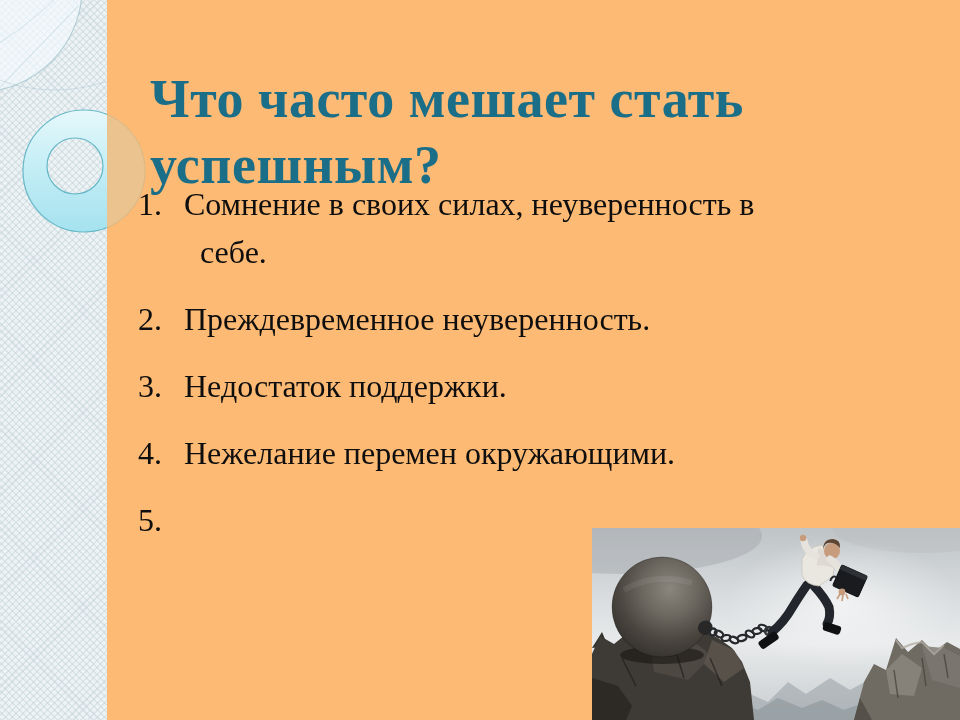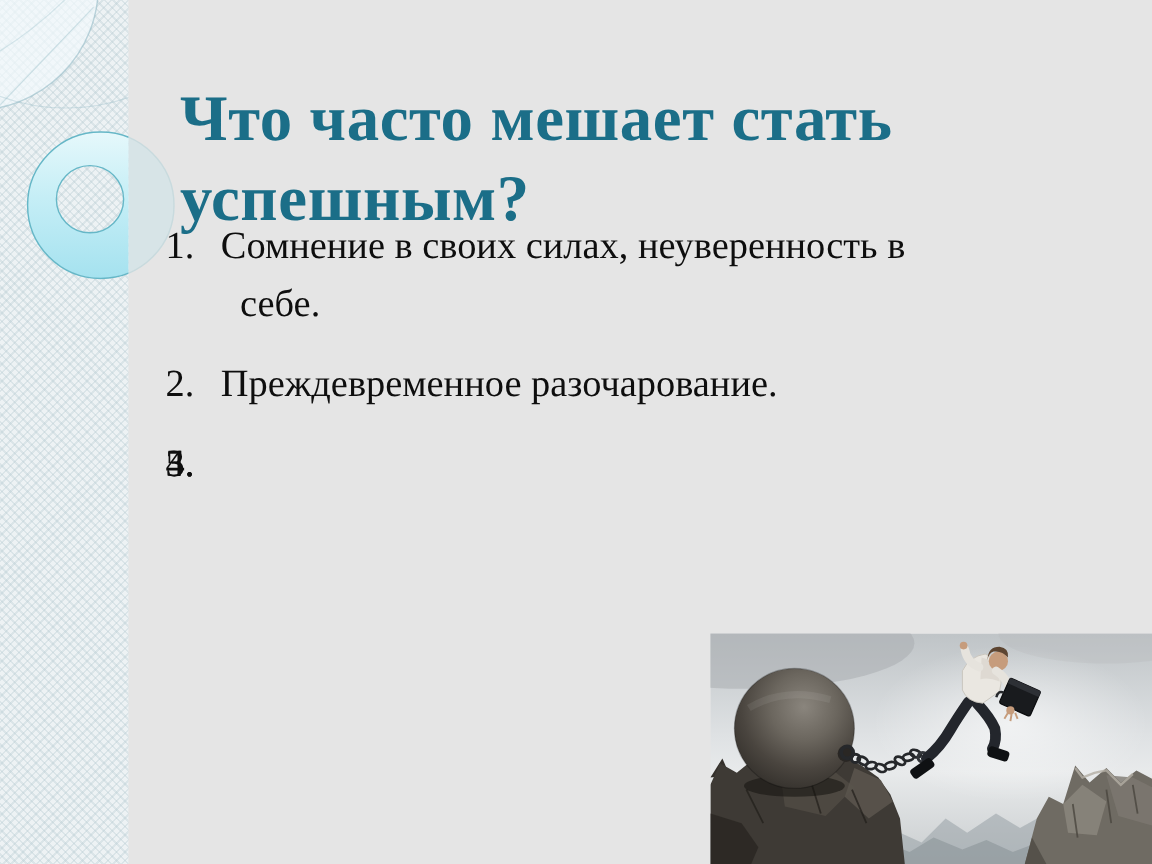--- a/index.html
+++ b/index.html
@@ -1,18 +1,18 @@
 <!DOCTYPE html>
 <html><head>
 <meta charset="utf-8">
 <style>
   html,body{margin:0;padding:0;background:#888;}
   .slide{
     position:relative;width:960px;height:720px;margin:0 auto;
-    background:#e5e5e5;overflow:hidden;
+    background:#fdba74;overflow:hidden;
     font-family:"Liberation Serif","DejaVu Serif",serif;
     text-decoration:underline;
   }
   
   .strip{
     position:absolute;left:0;top:0;width:107px;height:720px;z-index:1;
     background-color:#edf2f4;
     background-image:
       repeating-linear-gradient(45deg, rgba(176,198,205,0.30) 0 1.5px, transparent 1.5px 5px),
       repeating-linear-gradient(135deg, rgba(176,198,205,0.30) 0 1.5px, transparent 1.5px 5px);
@@ -68,27 +68,29 @@
 успешным?</h1>
 
   <div class="list">
     <div class="item">
       <span class="num">1.</span>
       <span class="txt">Сомнение в своих силах, неуверенность в
   себе.</span>
     </div>
     <div class="item">
       <span class="num">2.</span>
-      <span class="txt">Преждевременное разочарование.</span>
+      <span class="txt">Преждевременное неуверенность.</span>
     </div>
     <div class="item">
       <span class="num">3.</span>
+      <span class="txt">Недостаток поддержки.</span>
     </div>
     <div class="item">
       <span class="num">4.</span>
+      <span class="txt">Нежелание перемен окружающими.</span>
     </div>
     <div class="item">
       <span class="num">5.</span>
     </div>
   </div>
 
   <svg class="photo" viewBox="0 0 368 192" role="img" aria-label="Бизнесмен с портфелем перепрыгивает пропасть между скалами, к его ноге цепью приковано каменное ядро">
     <defs>
       <linearGradient id="skyGrad" x1="0" y1="0" x2="0" y2="1">
         <stop offset="0" stop-color="#bfc4c7"></stop>

